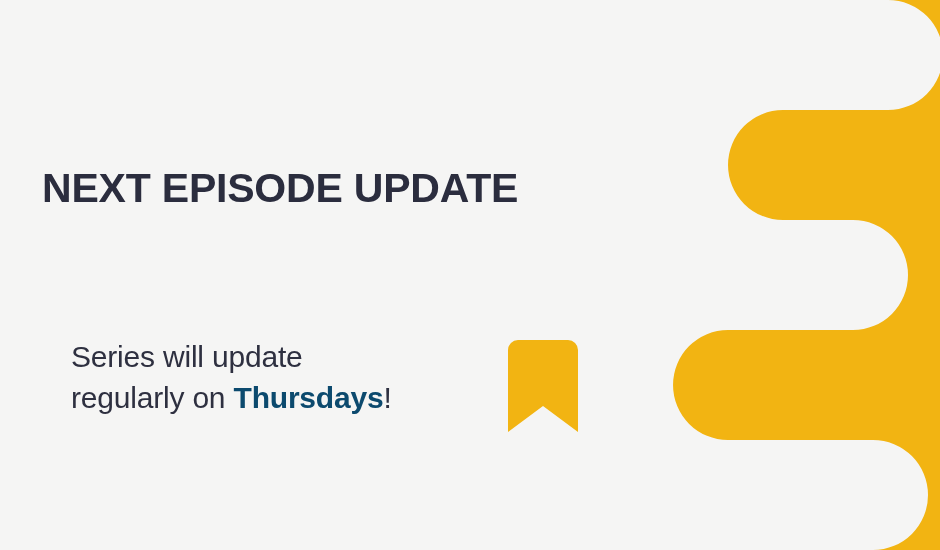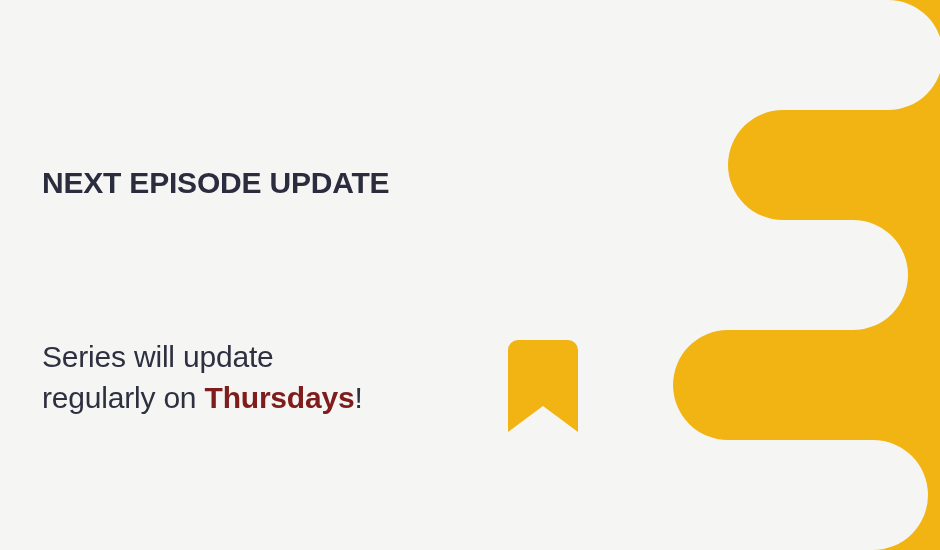--- a/index.html
+++ b/index.html
@@ -38,21 +38,21 @@
 
   
   #text-block {
     position: absolute;
     left: 42px;
     top: 168px;
     width: 720px;
   }
 
   #eyebrow-title {
-    font-size: 30px;
+    font-size: 41px;
     font-weight: bold;
     letter-spacing: -0.2px;
     color: #2b2d3e;
     line-height: 1.0;
     margin: 0;
     white-space: nowrap;
   }
 
   #headline-date {
     font-size: 53px;
@@ -71,24 +71,25 @@
     width: 470px;
   }
 
   .subtext-line {
     font-size: 30px;
     font-weight: normal;
     color: #2e3040;
     line-height: 1.37;
     letter-spacing: -0.2px;
     white-space: nowrap;
+    margin-left: 29px;
   }
   .subtext-line .emph {
     font-weight: bold;
-    color: #7f1d1d;
+    color: #0c4a6e;
   }
 
   
   #bookmark-icon {
     position: absolute;
     left: 508px;
     top: 340px;
     width: 70px;
     height: 92px;
   }

